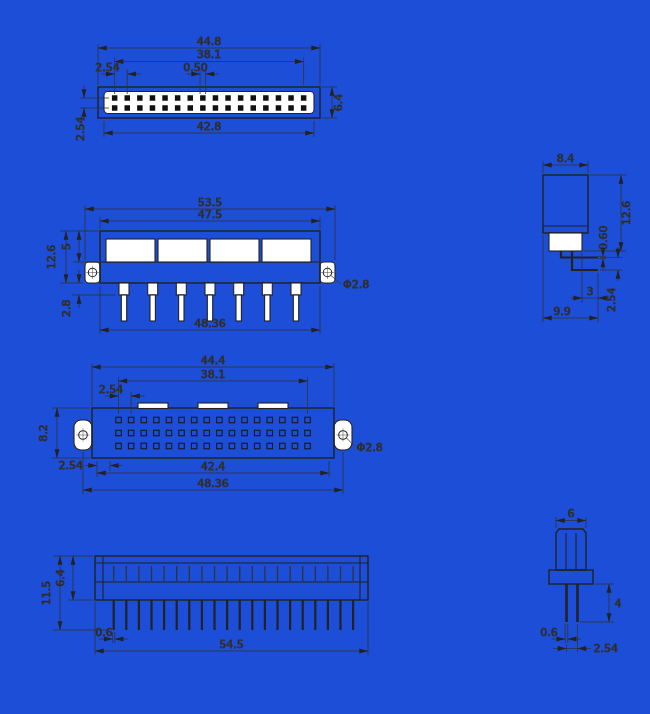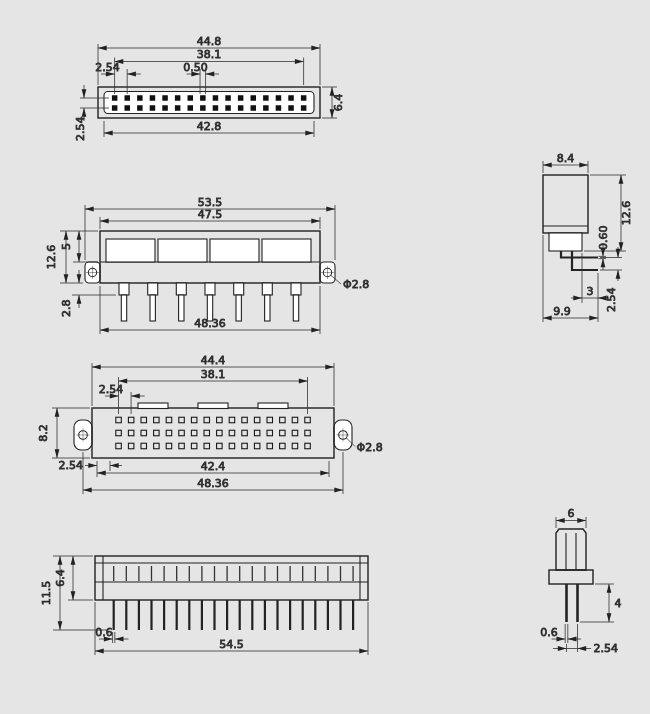--- a/index.html
+++ b/index.html
@@ -1,16 +1,16 @@
 <!DOCTYPE html>
 <html><head>
 <meta charset="utf-8">
 <style>
   html,body{margin:0;padding:0;background:#ffffff;}
-  .sheet{width:650px;height:714px;background:#e5e5e5;position:relative;overflow:hidden;}
+  .sheet{width:650px;height:714px;background:#1d4ed8;position:relative;overflow:hidden;}
   svg{display:block;}
   .o{fill:none;stroke:#222;stroke-width:1.4;}
   .o1{fill:#ffffff;stroke:#222;stroke-width:1.1;}
   .on{fill:none;stroke:#222;stroke-width:1.1;}
   .d{fill:none;stroke:#333;stroke-width:0.8;}
   .cl{fill:none;stroke:#555;stroke-width:0.55;}
   .pin{fill:none;stroke:#222;stroke-width:2.2;}
   .pin3{fill:none;stroke:#222;stroke-width:2.6;}
   .tick{fill:none;stroke:#333;stroke-width:1.3;}
   text{font-family:"DejaVu Sans",sans-serif;font-size:11px;fill:#111;}

